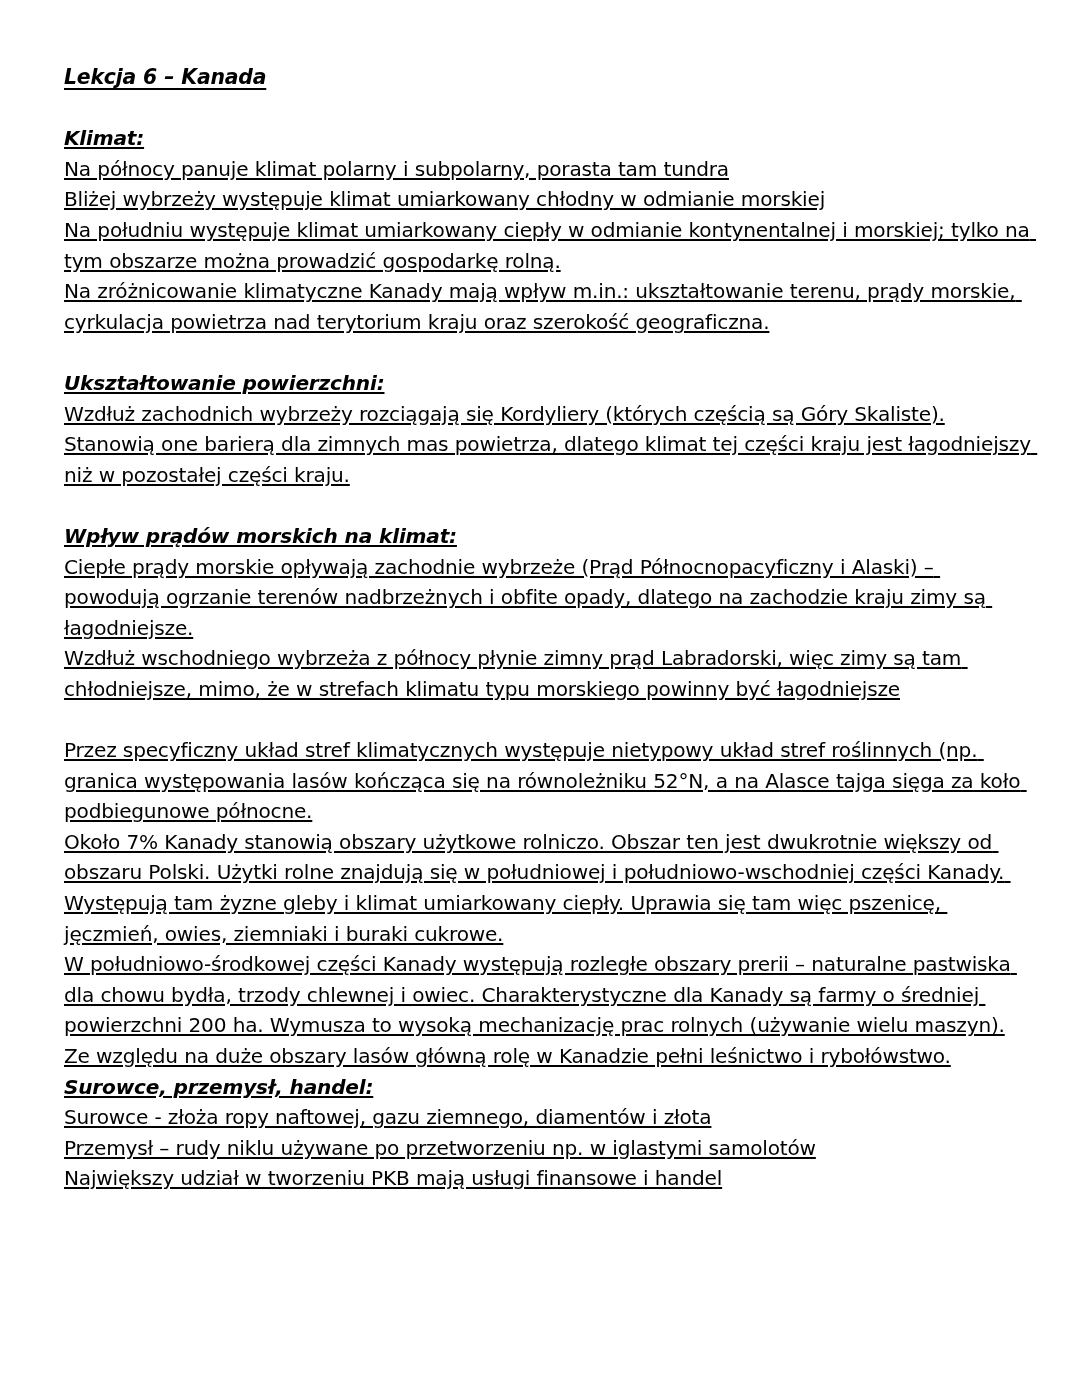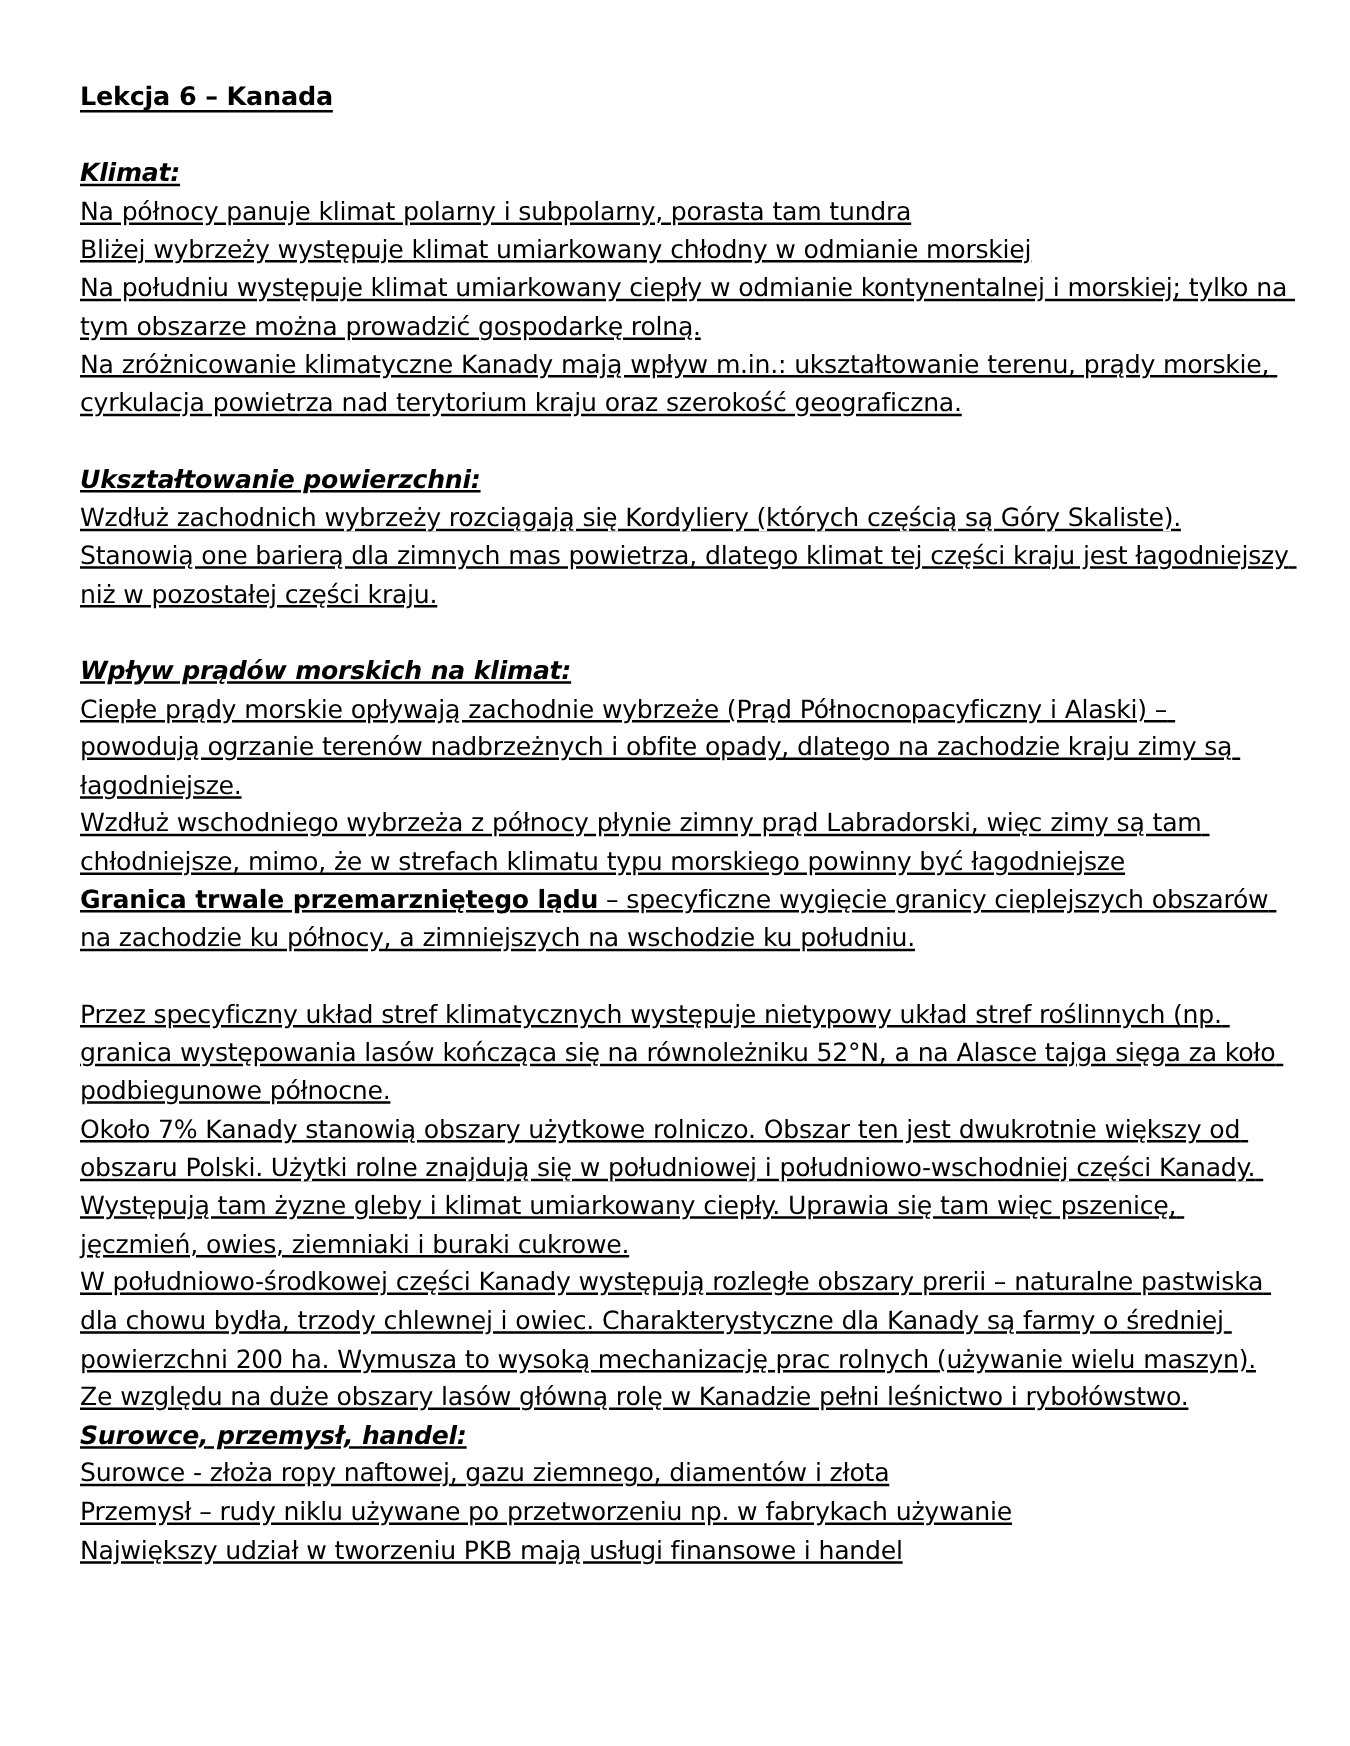--- a/index.html
+++ b/index.html
@@ -27,20 +27,21 @@
   .doc-body {
     width: 970px;
     font-size: 20.1px;
     line-height: 30.6px;
     letter-spacing: -0.01em;
     word-spacing: 0.01em;
   }
   
   .doc-title {
     font-weight: bold;
+    font-style: italic;
     text-decoration: underline;
     text-underline-offset: 4px;
     text-decoration-thickness: 2px;
     font-size: 20.4px;
     line-height: 30.6px;
     white-space: pre;
     display: inline-block;
   }
   .title-line {
     margin: 0 0 30.6px 0;
@@ -97,31 +98,30 @@
     <div class="section">
       <p class="heading">Ukształtowanie powierzchni:</p>
       <p class="para">Wzdłuż zachodnich wybrzeży rozciągają się Kordyliery (których częścią są Góry Skaliste).</p>
       <p class="para">Stanowią one barierą dla zimnych mas powietrza, dlatego klimat tej części kraju jest łagodniejszy niż w pozostałej części kraju.</p>
     </div>
 
     <div class="section">
       <p class="heading">Wpływ prądów morskich na klimat:</p>
       <p class="para">Ciepłe prądy morskie opływają zachodnie wybrzeże (Prąd Północnopacyficzny i Alaski) – powodują ogrzanie terenów nadbrzeżnych i obfite opady, dlatego na zachodzie kraju zimy są łagodniejsze.</p>
       <p class="para">Wzdłuż wschodniego wybrzeża z północy płynie zimny prąd Labradorski, więc zimy są tam chłodniejsze, mimo, że w strefach klimatu typu morskiego powinny być łagodniejsze</p>
-      <p class="para"><span class="bold-run">Granica trwale przemarzniętego lądu</span><span> – specyficzne wygięcie granicy cieplejszych obszarów na zachodzie ku północy, a zimniejszych na wschodzie ku południu.</span></p>
     </div>
 
     <div class="section">
       <p class="para">Przez specyficzny układ stref klimatycznych występuje nietypowy układ stref roślinnych (np. granica występowania lasów kończąca się na równoleżniku 52°N, a na Alasce tajga sięga za koło podbiegunowe północne.</p>
       <p class="para">Około 7% Kanady stanowią obszary użytkowe rolniczo. Obszar ten jest dwukrotnie większy od obszaru Polski. Użytki rolne znajdują się w południowej i południowo-wschodniej części Kanady. Występują tam żyzne gleby i klimat umiarkowany ciepły. Uprawia się tam więc pszenicę, jęczmień, owies, ziemniaki i buraki cukrowe.</p>
       <p class="para">W południowo-środkowej części Kanady występują rozległe obszary prerii – naturalne pastwiska dla chowu bydła, trzody chlewnej i owiec. Charakterystyczne dla Kanady są farmy o średniej powierzchni 200 ha. Wymusza to wysoką mechanizację prac rolnych (używanie wielu maszyn).</p>
       <p class="para">Ze względu na duże obszary lasów główną rolę w Kanadzie pełni leśnictwo i rybołówstwo.</p>
     </div>
 
     <div class="section no-gap">
       <p class="heading">Surowce, przemysł, handel:</p>
       <p class="para">Surowce - złoża ropy naftowej, gazu ziemnego, diamentów i złota</p>
-      <p class="para">Przemysł – rudy niklu używane po przetworzeniu np. w fabrykach używanie</p>
+      <p class="para">Przemysł – rudy niklu używane po przetworzeniu np. w iglastymi samolotów</p>
       <p class="para">Największy udział w tworzeniu PKB mają usługi finansowe i handel</p>
     </div>
 
   </div>
 </div>
 
 </body></html>

